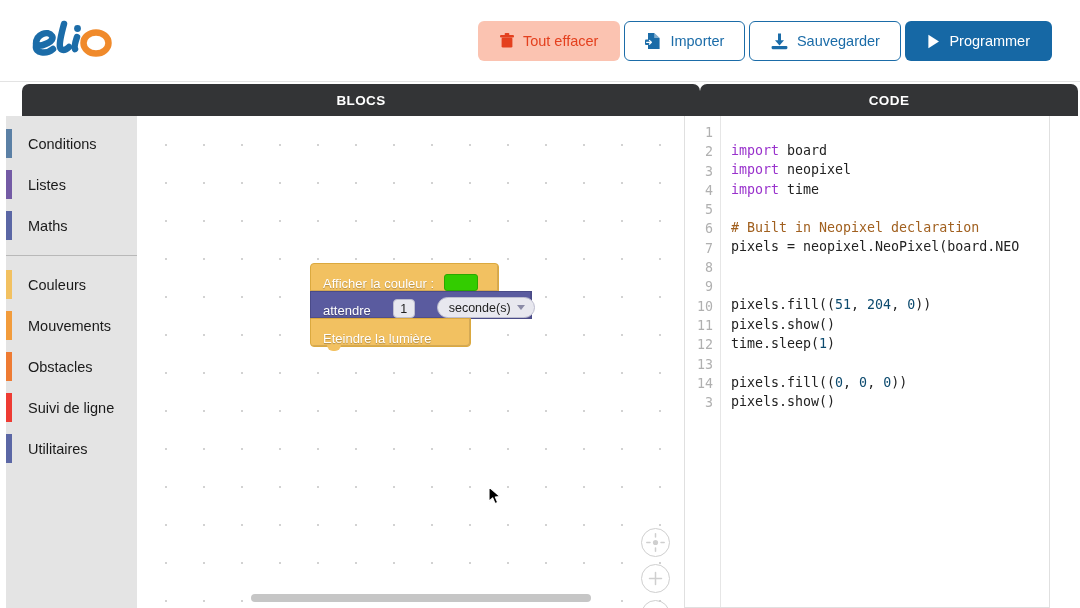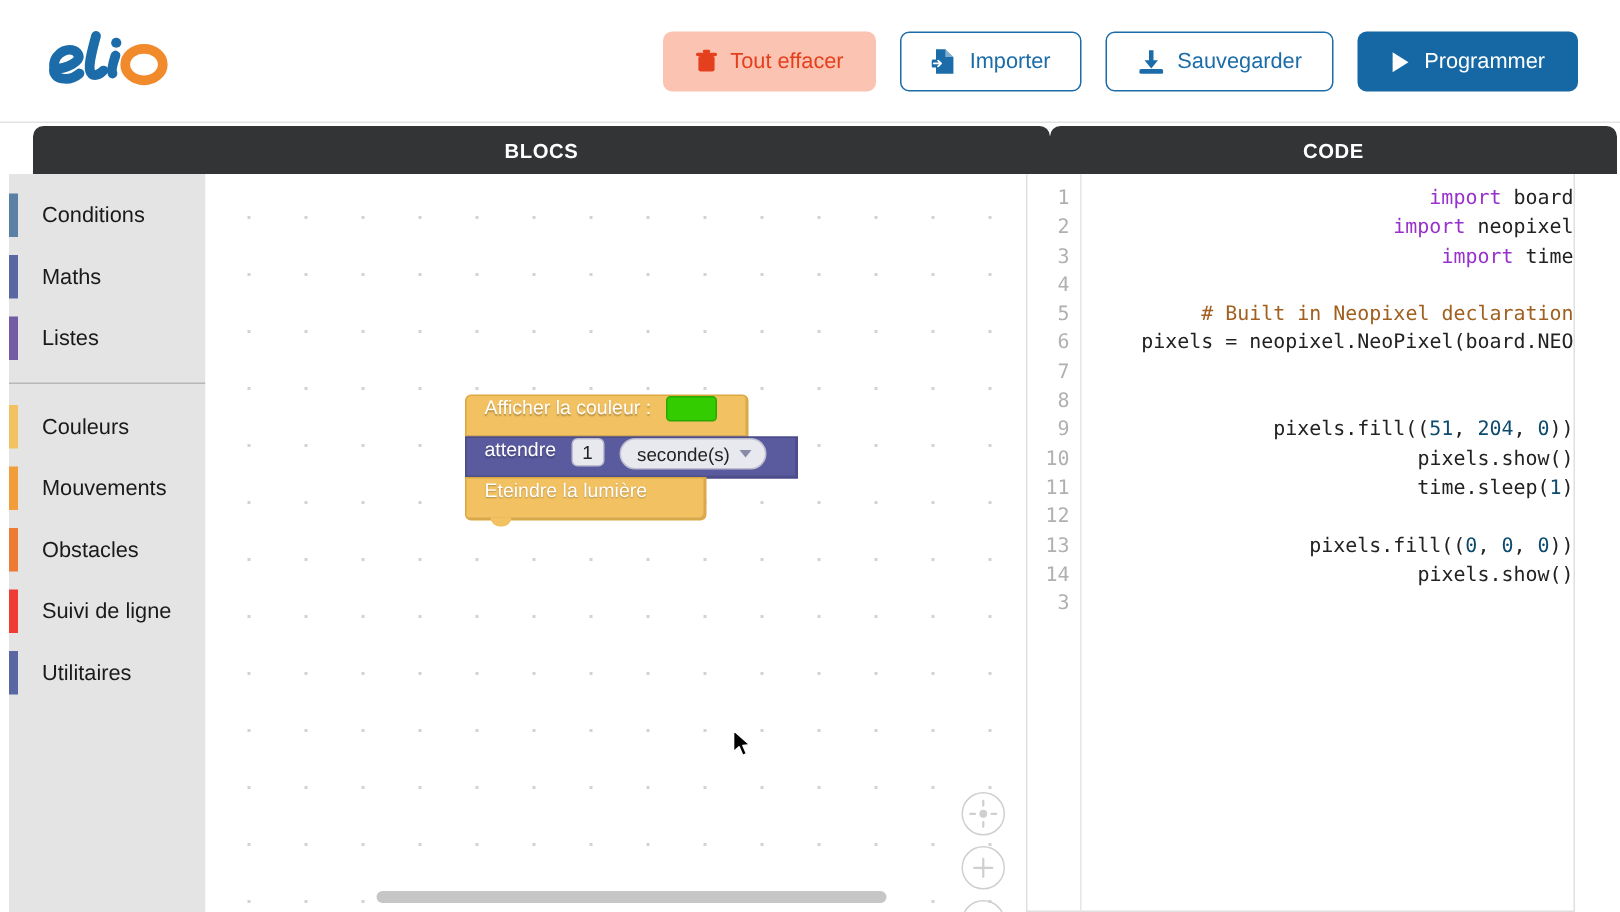--- a/index.html
+++ b/index.html
@@ -33,21 +33,21 @@
     left: 26px; top: 16px;
     width: 90px; height: 48px;
   }
   .logo svg { display: block; }
 
   .toolbar {
     position: absolute;
     right: 28px; top: 21px;
     display: flex;
     align-items: center;
-    gap: 16px;
+    gap: 4px;
   }
 
   .btn {
     display: flex;
     align-items: center;
     justify-content: center;
     gap: 9px;
     height: 40px;
     border-radius: 6px;
     font-size: 14.5px;
@@ -161,42 +161,42 @@
 
   
   .block-stack {
     position: absolute;
     left: 173px; top: 147px;
   }
 
   .blk {
     position: relative;
     display: flex;
-    align-items: flex-start;
+    align-items: flex-end;
     font-size: 13px;
     color: #ffffff;
     text-shadow: 0 1px 1px rgba(0,0,0,.28);
     box-shadow: inset -1px -1px 0 rgba(0,0,0,.12);
   }
   .blk-colour {
     background: #f2c161;
     border: 1px solid #dba93f;
     border-radius: 4px 4px 0 0;
     height: 29px;
     width: 189px;
     padding-left: 12px;
     gap: 10px;
   }
   .blk-wait {
     background: #5a5b9f;
     border: 1px solid #4a4b88;
     height: 28px;
     width: 222px;
     padding-left: 12px;
-    gap: 10px;
+    gap: 22px;
     margin-top: -1px;
   }
   .blk-off {
     background: #f2c161;
     border: 1px solid #dba93f;
     border-radius: 0 0 4px 4px;
     height: 29px;
     width: 161px;
     padding-left: 12px;
     margin-top: -1px;
@@ -311,26 +311,25 @@
     padding-top: 7px;
     text-align: right;
     color: #b0b0b0;
     border-right: 1px solid #e6e6e6;
     flex: 0 0 auto;
     user-select: none;
   }
   .gutter div { padding-right: 7px; }
   .code-lines {
     flex: 1 1 auto;
-    padding-top: 7px;
+    padding-top: 25px;
     padding-left: 10px;
     white-space: pre;
     color: #222222;
     overflow: hidden;
-    text-align: right;
   }
   .tk-kw  { color: #9932cc; }
   .tk-com { color: #a1601f; }
   .tk-num { color: #0c4a6e; }
 </style>
 </head>
 <body>
 
 <div id="app">
 
@@ -404,26 +403,26 @@
 
     <div class="panel-body">
 
       <div class="toolbox">
 
         <div class="tb-item">
           <span class="tb-bar" style="background:#5B80A5"></span>
           <span>Conditions</span>
         </div>
         <div class="tb-item">
+          <span class="tb-bar" style="background:#745BA5"></span>
+          <span>Listes</span>
+        </div>
+        <div class="tb-item">
           <span class="tb-bar" style="background:#5B67A5"></span>
           <span>Maths</span>
-        </div>
-        <div class="tb-item">
-          <span class="tb-bar" style="background:#745BA5"></span>
-          <span>Listes</span>
         </div>
 
         <div class="tb-sep"></div>
 
         <div class="tb-item">
           <span class="tb-bar" style="background:#F2C161"></span>
           <span>Couleurs</span>
         </div>
         <div class="tb-item">
           <span class="tb-bar" style="background:#F29C3C"></span>

